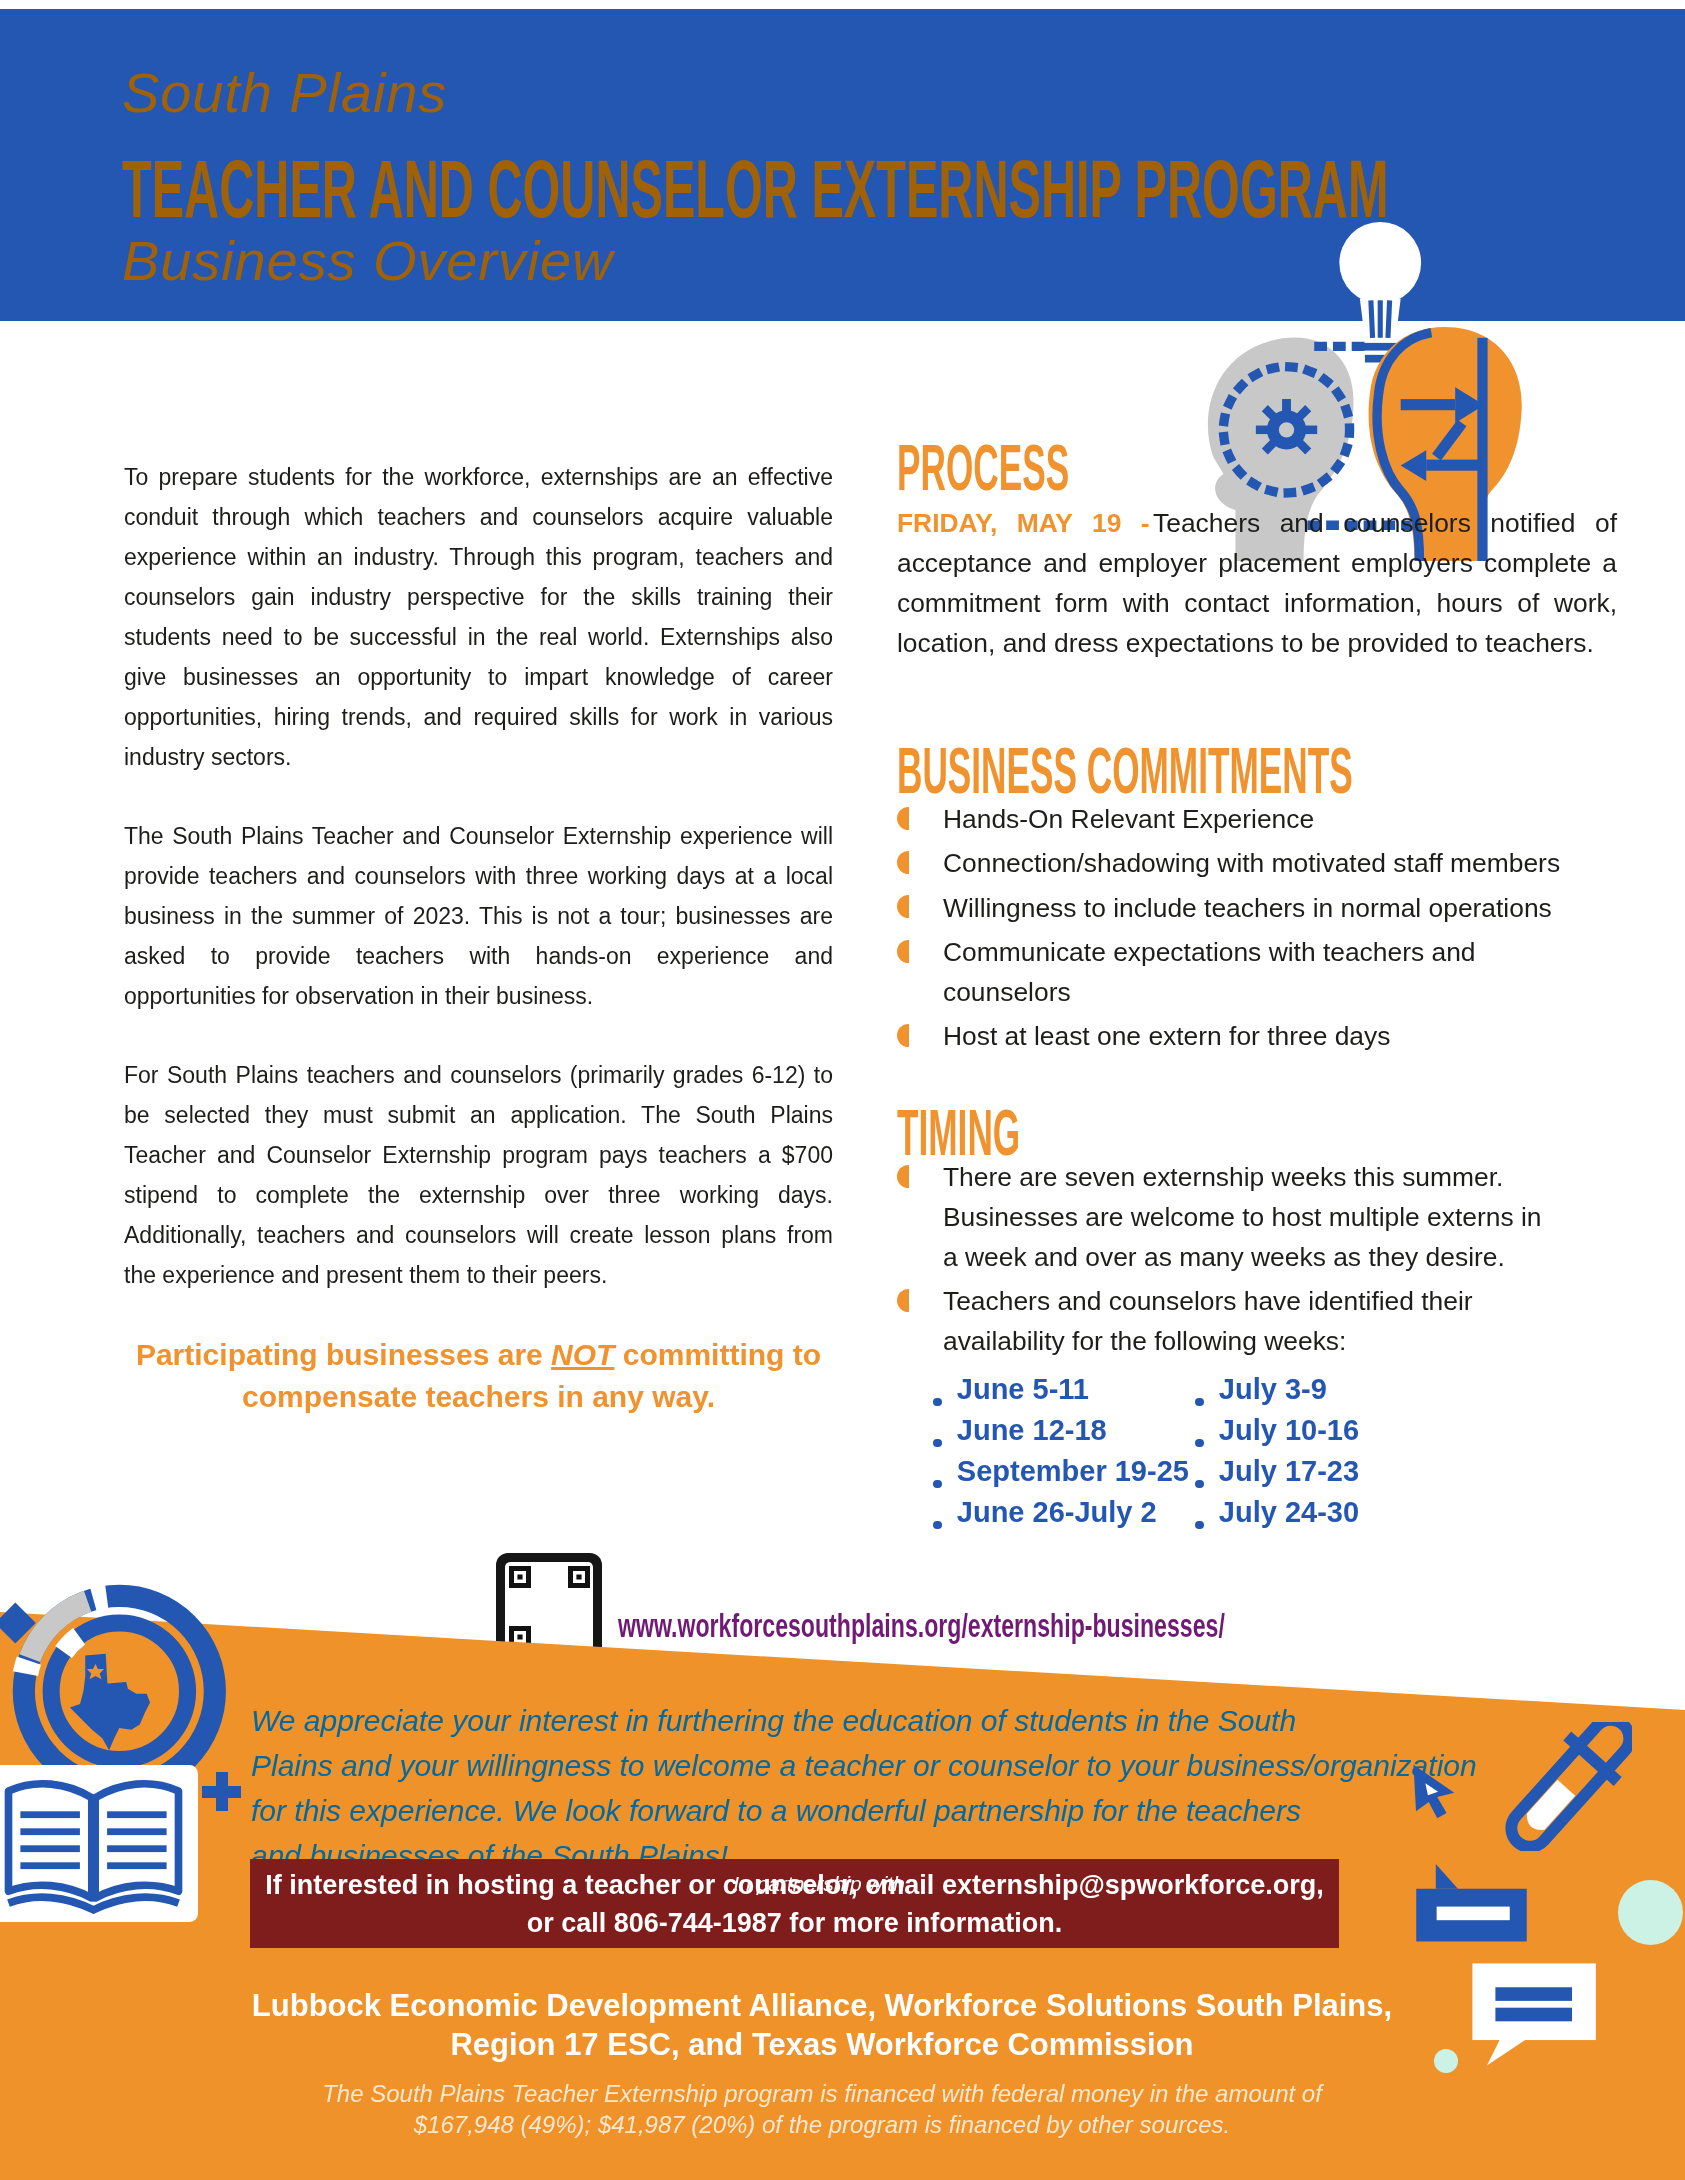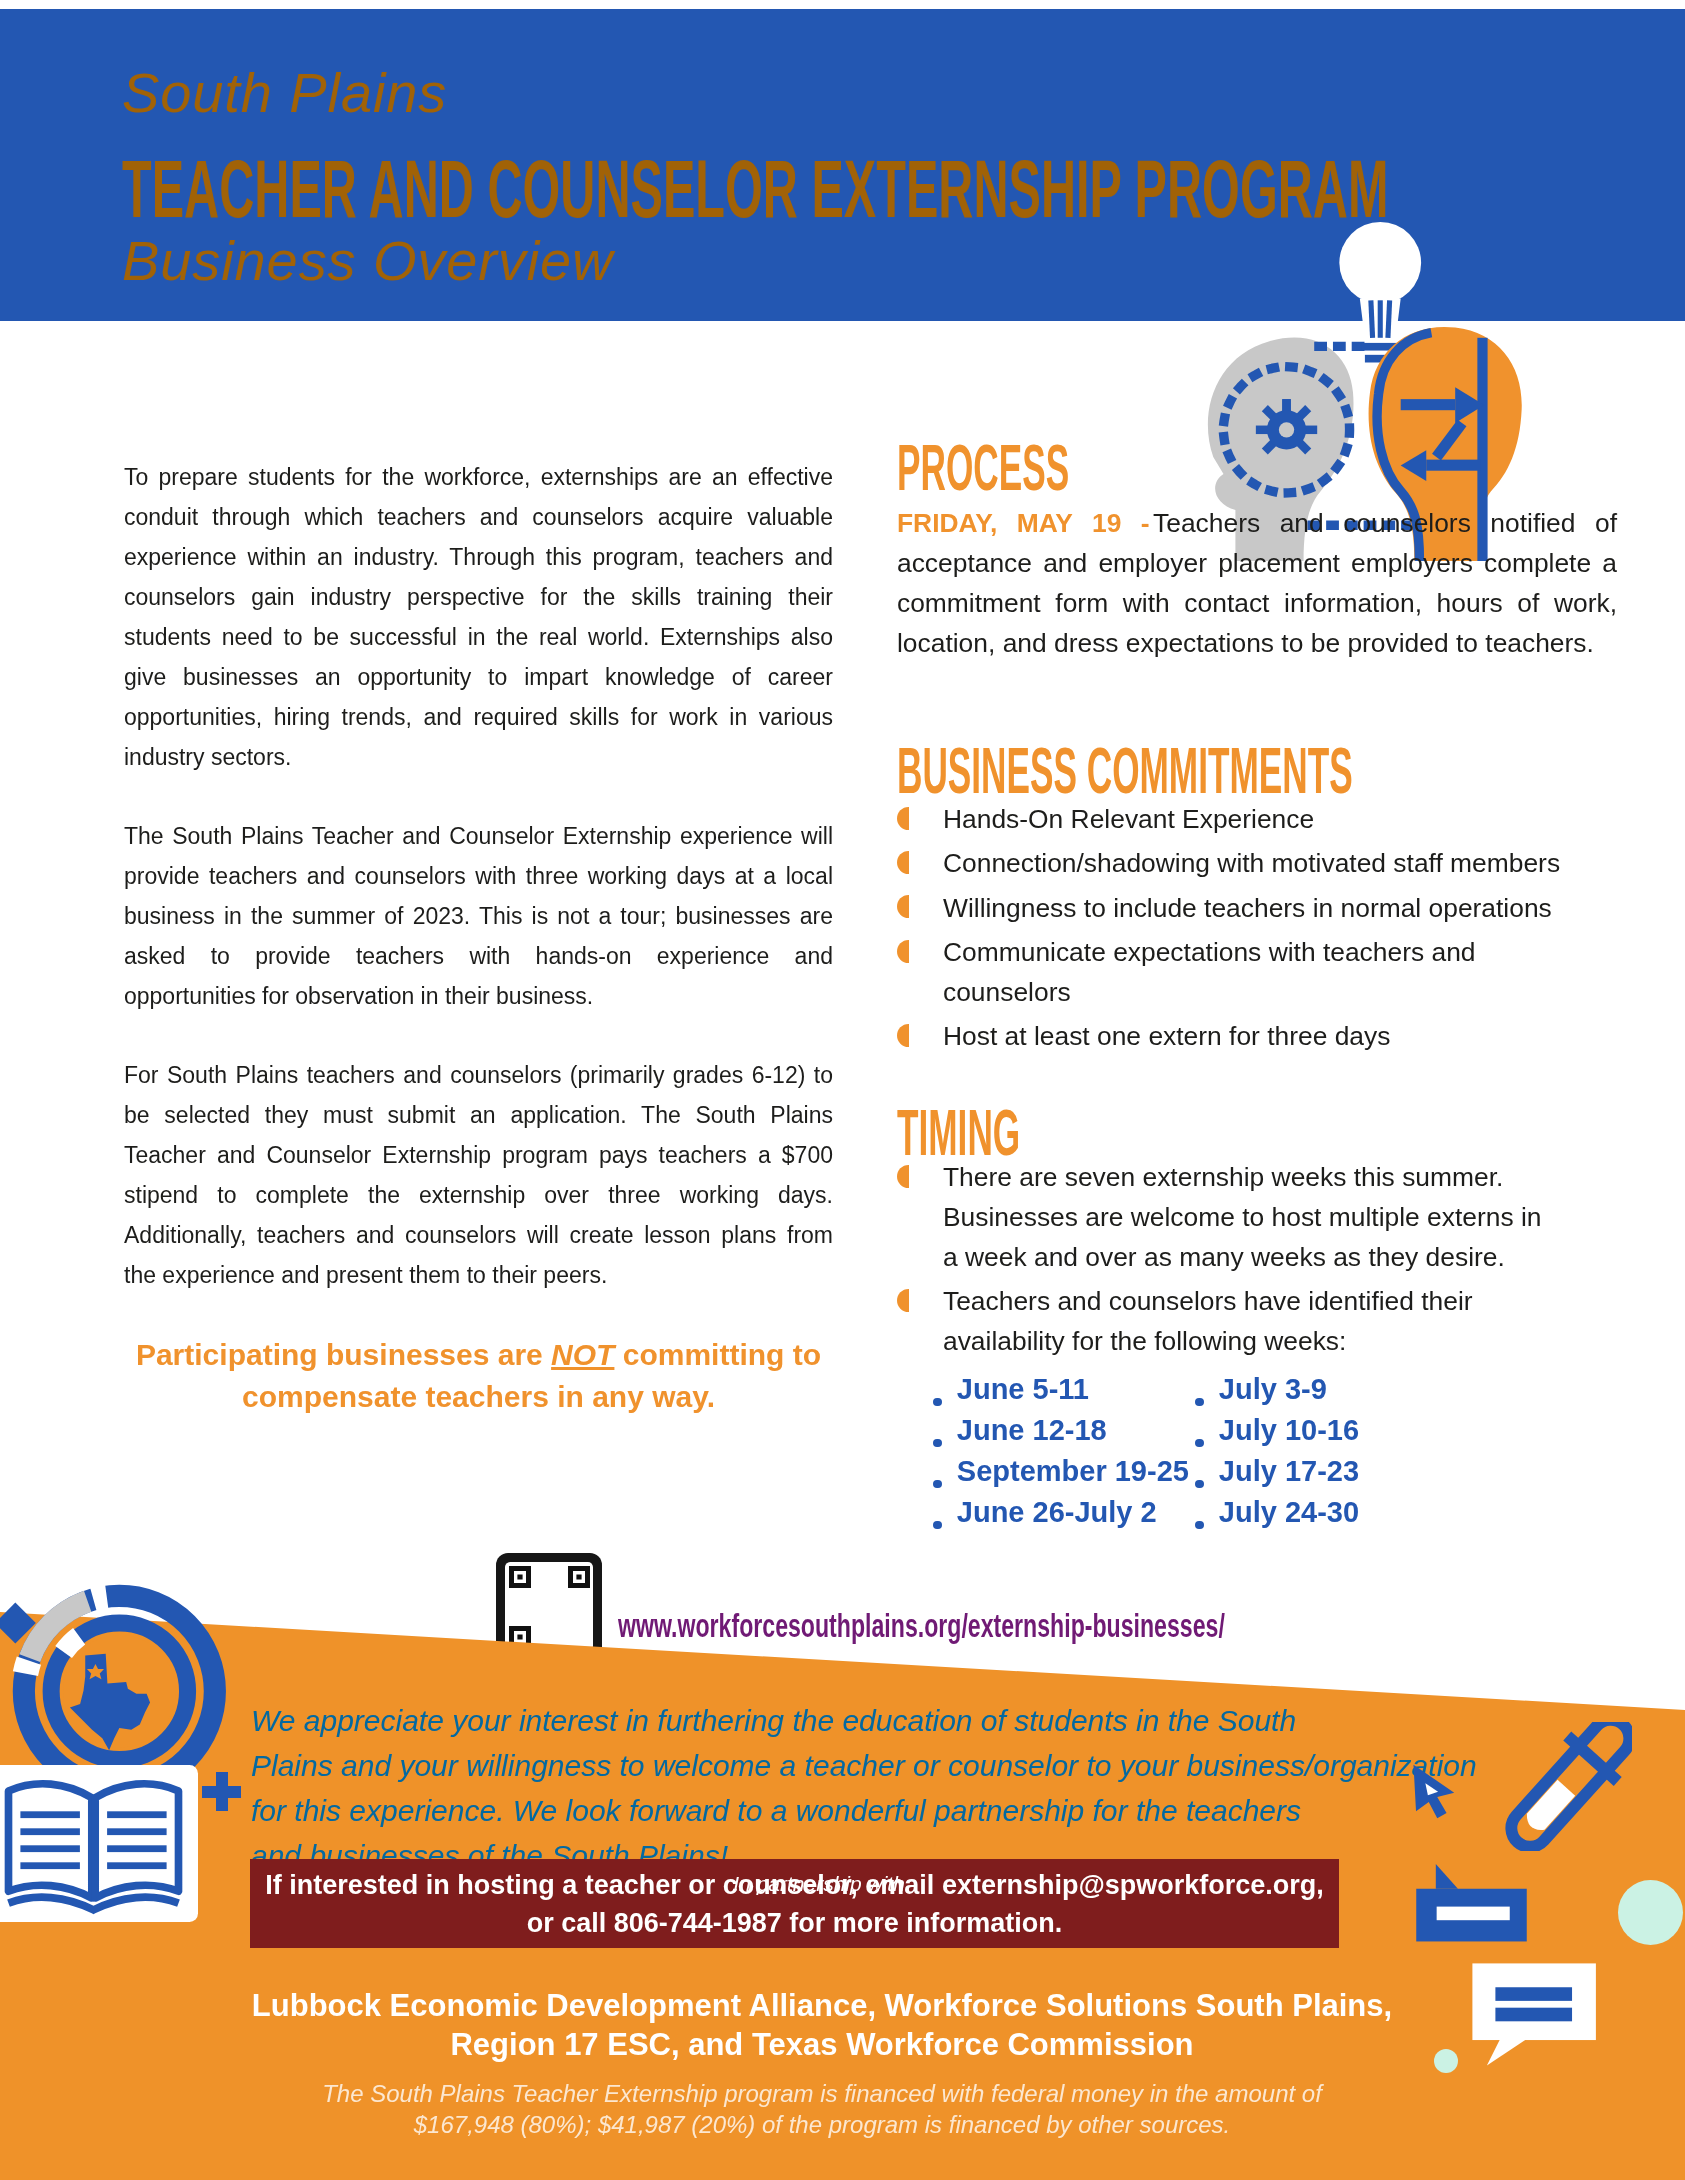--- a/index.html
+++ b/index.html
@@ -233,21 +233,21 @@
 
   <div id="banner">
     <div>If interested in hosting a teacher or counselor, email externship@spworkforce.org,</div>
     <div>or call 806-744-1987 for more information.</div>
   </div>
 
   <div id="partner-intro" class="centerblock">In partnership with:</div>
   <div id="partner-1" class="centerblock">Lubbock Economic Development Alliance, Workforce Solutions South Plains,</div>
   <div id="partner-2" class="centerblock">Region 17 ESC, and Texas Workforce Commission</div>
   <div id="disc-1" class="centerblock">The South Plains Teacher Externship program is financed with federal money in the amount of</div>
-  <div id="disc-2" class="centerblock">$167,948 (80%); $41,987 (20%) of the program is financed by other sources.</div>
+  <div id="disc-2" class="centerblock">$167,948 (49%); $41,987 (20%) of the program is financed by other sources.</div>
 
   <svg class="deco" style="left:-24px;top:1583px" width="256" height="220" viewBox="0 0 300 258">
     <circle cx="168" cy="127" r="112" fill="none" stroke="#2357b2" stroke-width="26"></circle>
     <circle cx="168" cy="127" r="112" fill="none" stroke="#c8c8c8" stroke-width="26" stroke-dasharray="98 606" stroke-dashoffset="-391"></circle>
     <circle cx="168" cy="127" r="112" fill="none" stroke="#ffffff" stroke-width="30" stroke-dasharray="16 688" stroke-dashoffset="-372"></circle>
     <circle cx="168" cy="127" r="112" fill="none" stroke="#ffffff" stroke-width="30" stroke-dasharray="16 688" stroke-dashoffset="-496"></circle>
     <circle cx="168" cy="127" r="80" fill="none" stroke="#2357b2" stroke-width="20"></circle>
     <circle cx="168" cy="127" r="80" fill="none" stroke="#ffffff" stroke-width="24" stroke-dasharray="26 476" stroke-dashoffset="-300"></circle>
     <circle cx="168" cy="127" r="66" fill="#ef9229"></circle>
     <path d="M128,85 L152,83 L154,118 L176,116 L178,124 L188,130 L200,130 L204,140 L198,152 L192,166 L182,172 L168,170 L162,182 L156,196 L148,182 L136,172 L122,158 L110,146 L122,142 L126,126 L128,110 Z" fill="#2357b2"></path>

